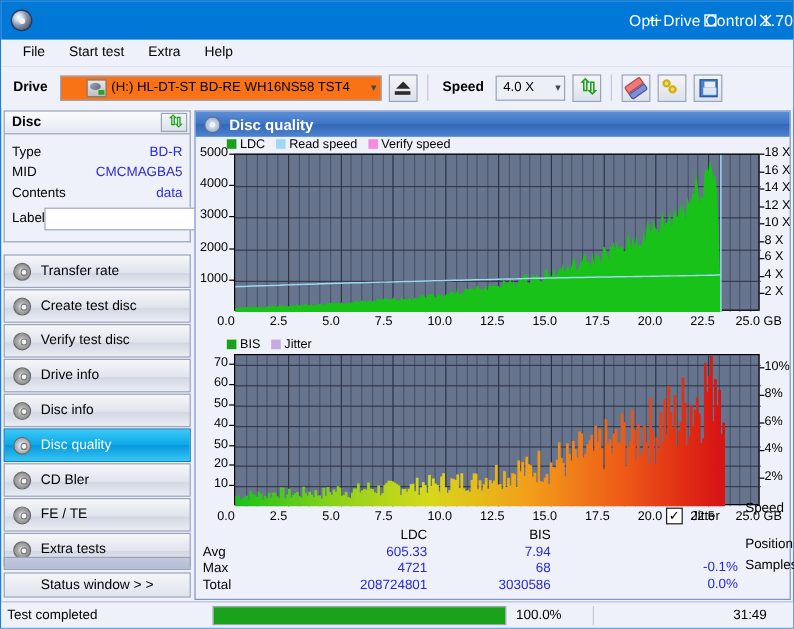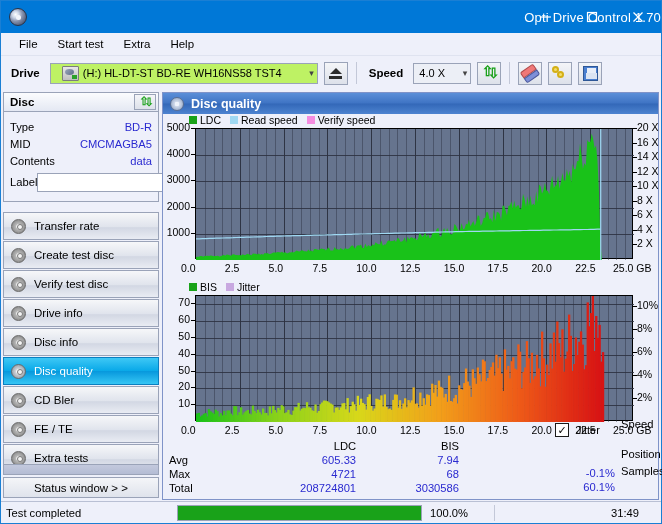--- a/index.html
+++ b/index.html
@@ -48,23 +48,23 @@
   }
   #menubar .mi { padding: 2px 9px; font-size: 11.5px; color: #000; }
 
   
   #toolbar {
     height: 34px; background: #eef0fa; display: flex; align-items: center;
     padding: 0 6px; gap: 6px;
   }
   .tb-label { font-weight: bold; font-size: 11.5px; padding: 0 4px; }
   .combo {
-    height: 21px; background: #bef264; border: 1px solid #9aa3b8;
+    height: 21px; background: #f97316; border: 1px solid #9aa3b8;
     display: flex; align-items: center; position: relative;
-    font-size: 11px; padding-left: 11px;
+    font-size: 11px; padding-left: 21px;
   }
   .combo .cb-arrow {
     position: absolute; right: 3px; top: 0; bottom: 0;
     display: flex; align-items: center; color: #444; font-size: 9px;
   }
   #drive-combo { width: 268px; }
   #drive-combo .drive-icon {
     width: 17px; height: 15px; flex: none; margin-right: 4px;
     background: linear-gradient(#e8e8e8, #bfbfbf);
     border: 1px solid #7d7d7d; border-radius: 1px; position: relative;
@@ -520,21 +520,21 @@
               <div class="ytick-r" style="left: 474px; top: 67.7778px;">8 X</div>
               <div class="tickmark" style="left: 470px; top: 74.7778px; width: 4px; height: 1px;"></div>
               <div class="ytick-r" style="left: 474px; top: 53.2222px;">10 X</div>
               <div class="tickmark" style="left: 470px; top: 60.2222px; width: 4px; height: 1px;"></div>
               <div class="ytick-r" style="left: 474px; top: 38.6667px;">12 X</div>
               <div class="tickmark" style="left: 470px; top: 45.6667px; width: 4px; height: 1px;"></div>
               <div class="ytick-r" style="left: 474px; top: 24.1111px;">14 X</div>
               <div class="tickmark" style="left: 470px; top: 31.1111px; width: 4px; height: 1px;"></div>
               <div class="ytick-r" style="left: 474px; top: 9.55556px;">16 X</div>
               <div class="tickmark" style="left: 470px; top: 16.5556px; width: 4px; height: 1px;"></div>
-              <div class="ytick-r" style="left: 474px; top: -5px;">20 X</div>
+              <div class="ytick-r" style="left: 474px; top: -5px;">18 X</div>
               <div class="tickmark" style="left: 470px; top: 2px; width: 4px; height: 1px;"></div>
               <div class="xtick" style="left: 18px; top: 136px;">0.0</div>
               <div class="xtick" style="left: 61.8px; top: 136px;">2.5</div>
               <div class="xtick" style="left: 105.6px; top: 136px;">5.0</div>
               <div class="xtick" style="left: 149.4px; top: 136px;">7.5</div>
               <div class="xtick" style="left: 193.2px; top: 136px;">10.0</div>
               <div class="xtick" style="left: 237px; top: 136px;">12.5</div>
               <div class="xtick" style="left: 280.8px; top: 136px;">15.0</div>
               <div class="xtick" style="left: 324.6px; top: 136px;">17.5</div>
               <div class="xtick" style="left: 368.4px; top: 136px;">20.0</div>
@@ -923,21 +923,21 @@
         </tbody>
           </table>
       </div>
 
       <div id="jitter-box">
         <span id="jitter-check">✓</span>
         <span>Jitter</span>
       </div>
       <div id="jitter-vals">
         <div>-0.1%</div>
-        <div>60.1%</div>
+        <div>0.0%</div>
       </div>
 
       <div id="right-panel">
         <div class="rrow">
           <span class="rk">Speed</span>
 
         </div>
         <div style="height:13px"></div>
         <div class="rrow">
           <span class="rk">Position</span>

